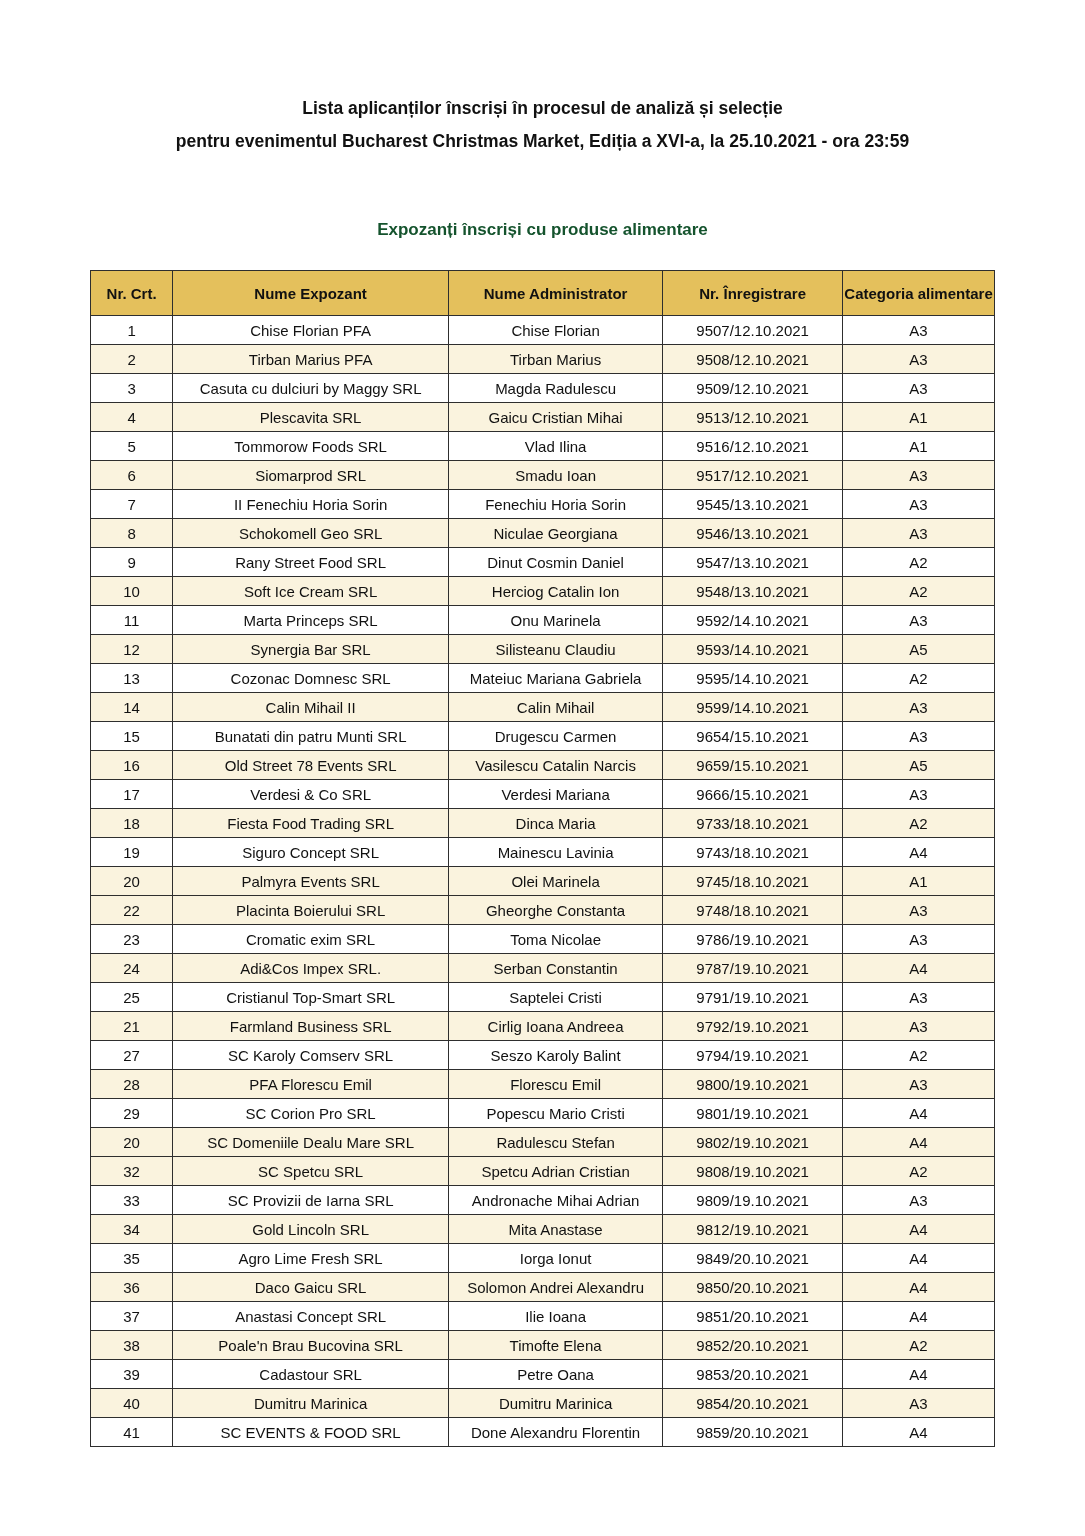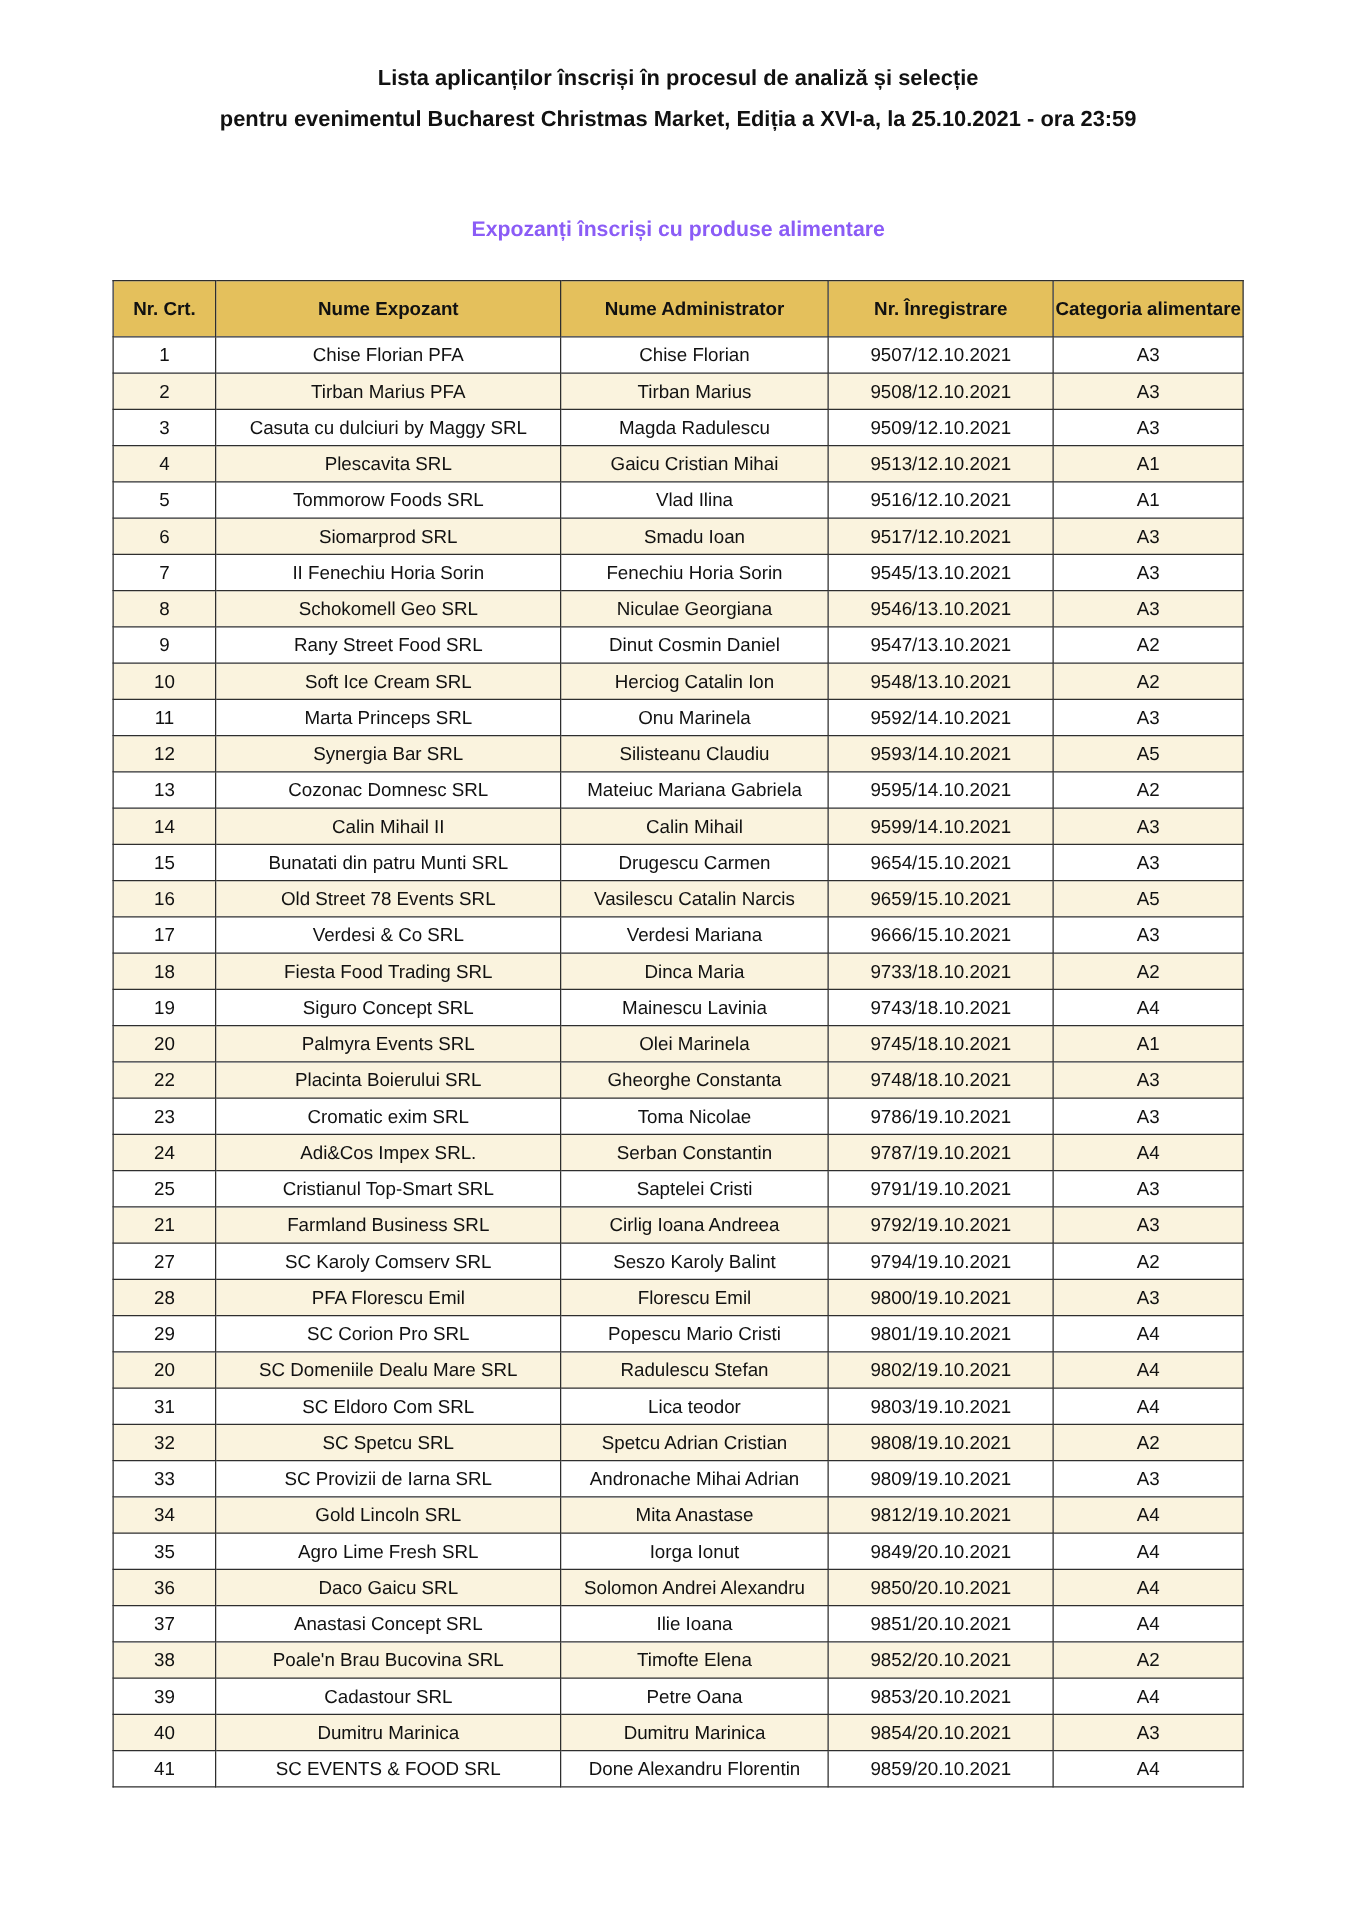--- a/index.html
+++ b/index.html
@@ -12,35 +12,35 @@
     font-family: "Liberation Sans", sans-serif;
     color: #111111;
   }
   .page {
     width: 1085px;
     height: 1536px;
     position: relative;
     background: #ffffff;
   }
   .title-block {
-    padding-top: 46px;
+    padding-top: 92px;
     text-align: center;
   }
   .title-line {
     font-size: 17.5px;
     font-weight: bold;
     line-height: 33px;
     color: #111111;
   }
   .subtitle {
     margin-top: 62px;
     text-align: center;
     font-size: 17px;
     font-weight: bold;
-    color: #8b5cf6;
+    color: #14532d;
   }
   table.applicants {
     margin: 30px 12px 0 90px;
     width: 905px;
     border-collapse: collapse;
     table-layout: fixed;
   }
   table.applicants th,
   table.applicants td {
     border: 1px solid #2e2e2e;
@@ -300,27 +300,20 @@
           <td>9801/19.10.2021</td>
           <td>A4</td>
         </tr>
         <tr class="alt">
           <td>20</td>
           <td>SC Domeniile Dealu Mare SRL</td>
           <td>Radulescu Stefan</td>
           <td>9802/19.10.2021</td>
           <td>A4</td>
         </tr>
-        <tr>
-          <td>31</td>
-          <td>SC Eldoro Com SRL</td>
-          <td>Lica teodor</td>
-          <td>9803/19.10.2021</td>
-          <td>A4</td>
-        </tr>
         <tr class="alt">
           <td>32</td>
           <td>SC Spetcu SRL</td>
           <td>Spetcu Adrian Cristian</td>
           <td>9808/19.10.2021</td>
           <td>A2</td>
         </tr>
         <tr>
           <td>33</td>
           <td>SC Provizii de Iarna SRL</td>

